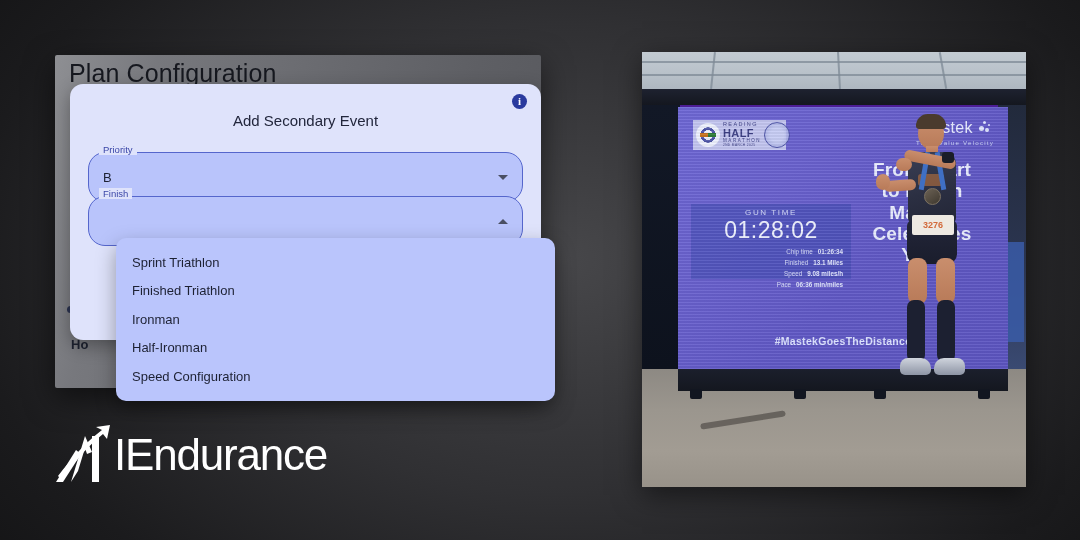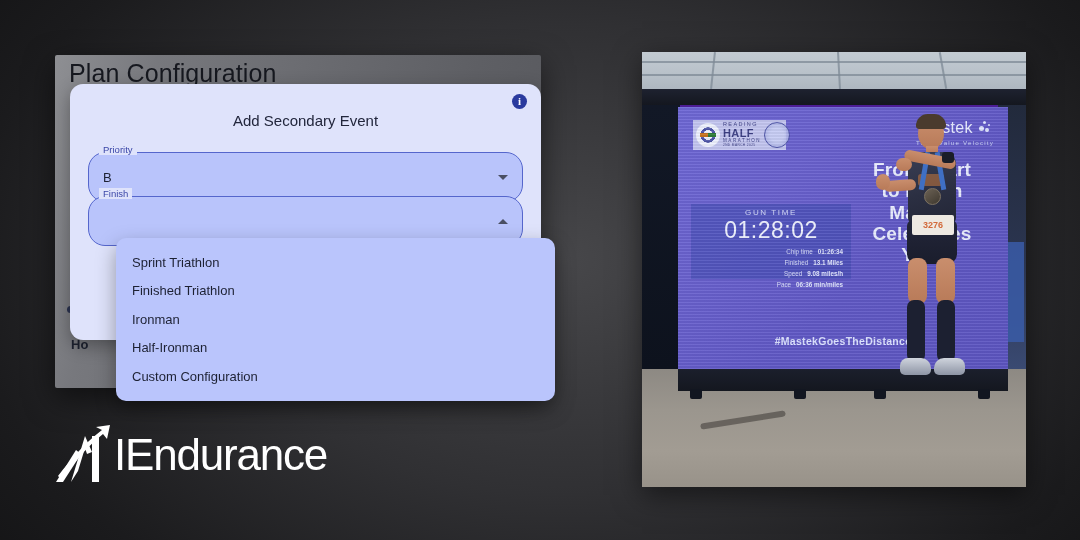--- a/index.html
+++ b/index.html
@@ -348,21 +348,21 @@
         </div>
       </div>
     </div>
   </div>
 
   <div class="option-list" style="left:33px; top:183px;">
     <div class="option-item">Sprint Triathlon</div>
     <div class="option-item">Finished Triathlon</div>
     <div class="option-item">Ironman</div>
     <div class="option-item">Half-Ironman</div>
-    <div class="option-item">Custom Configuration</div>
+    <div class="option-item">Speed Configuration</div>
   </div>
 </div>
 
 <div id="logo">
   <svg width="64" height="62" viewBox="0 0 64 62">
     <path d="M19 58 L33 12 L40 28 L35 30 L33 24 L26 47 Z" fill="#ffffff"></path>
     <path d="M4 58 L24 26 L29 30 L11 58 Z" fill="#ffffff"></path>
     <path d="M6 52 C20 34 34 18 50 6 L44 3 L58 1 L55 15 L51 10 C36 22 22 38 10 56 Z" fill="#ffffff"></path>
     <rect x="40" y="12" width="7" height="46" fill="#ffffff"></rect>
   </svg>

